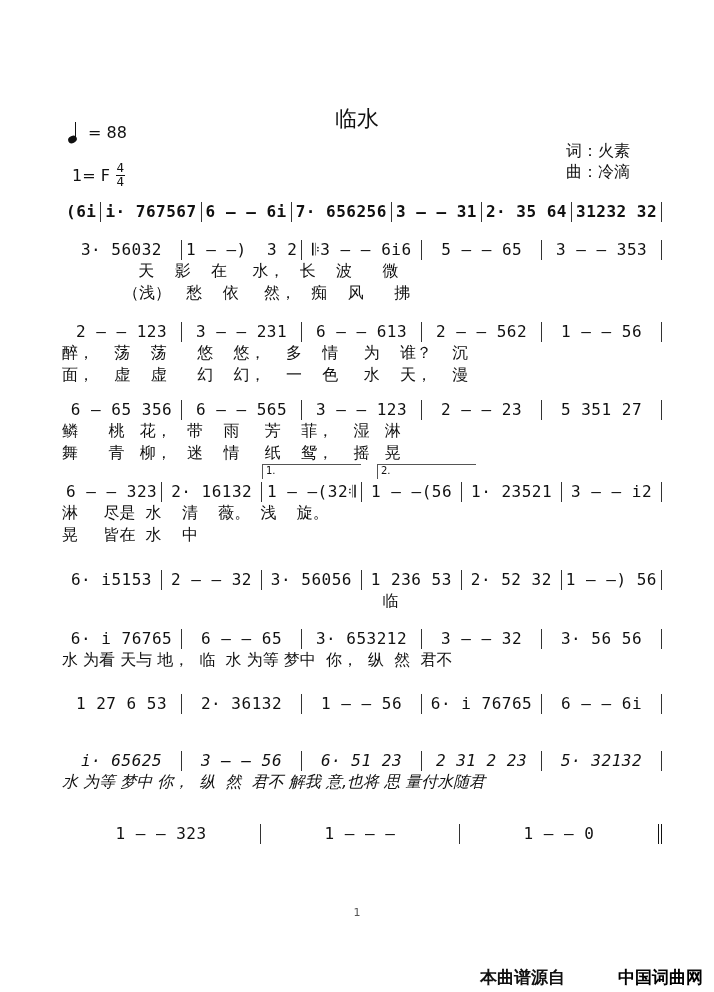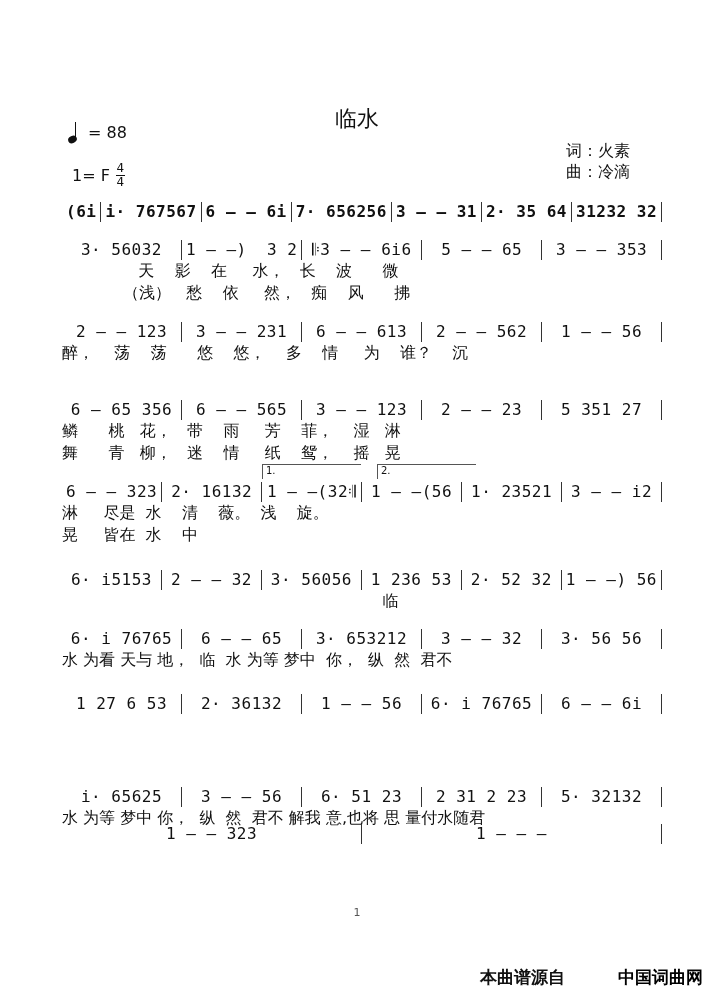--- a/index.html
+++ b/index.html
@@ -57,20 +57,21 @@
       <div class="mrow"><span class="measure" style="flex: 0.4 1 0%;">(6i</span><span class="measure">i· 767567</span><span class="measure">6 — — 6i</span><span class="measure">7· 656256</span><span class="measure">3 — — 31</span><span class="measure">2· 35 64</span><span class="measure">31232 32</span></div>
     </div>
     <div class="abs row" style="top: 236px;">
       <div class="mrow"><span class="measure">3· 56032</span><span class="measure">1 — —)  3 2</span><span class="measure">𝄆3 — — 6i6</span><span class="measure">5 — — 65</span><span class="measure">3 — — 353</span></div>
       <div class="lyr"><span>               天    影    在     水，   长    波      微</span></div>
       <div class="lyr"><span>            （浅）   愁    依     然，   痴    风      拂</span></div>
     </div>
     <div class="abs row" style="top: 318px;">
       <div class="mrow"><span class="measure">2 — — 123</span><span class="measure">3 — — 231</span><span class="measure">6 — — 613</span><span class="measure">2 — — 562</span><span class="measure">1 — — 56</span></div>
       <div class="lyr"><span>醉，    荡    荡      悠    悠，    多    情     为    谁？    沉</span></div>
+      <div class="lyr"><span>面，    虚    虚      幻    幻，    一    色     水    天，    漫</span></div>
     </div>
     <div class="abs row" style="top: 396px;">
       <div class="mrow"><span class="measure">6 — 65 356</span><span class="measure">6 — — 565</span><span class="measure">3 — — 123</span><span class="measure">2 — — 23</span><span class="measure">5 351 27</span></div>
       <div class="lyr"><span>鳞      桃   花，   带    雨     芳    菲，    湿   淋</span></div>
       <div class="lyr"><span>舞      青   柳，   迷    情     纸    鸳，    摇   晃</span></div>
     </div>
     <div class="abs row" style="top: 478px;">
       <div style="position: absolute; top: -14px; left: 0px; width: 100%; height: 14px;">
         <div class="volta" style="position: absolute; left: 200px; width: 95px;">1.</div>
         <div class="volta" style="position: absolute; left: 315px; width: 95px;">2.</div>
@@ -83,24 +84,24 @@
       <div class="mrow"><span class="measure">6· i5153</span><span class="measure">2 — — 32</span><span class="measure">3· 56056</span><span class="measure">1 236 53</span><span class="measure">2· 52 32</span><span class="measure">1 — —) 56</span></div>
       <div class="lyr"><span>                                                               临</span></div>
     </div>
     <div class="abs row" style="top: 625px;">
       <div class="mrow"><span class="measure">6· i 76765</span><span class="measure">6 — — 65</span><span class="measure">3· 653212</span><span class="measure">3 — — 32</span><span class="measure">3· 56 56</span></div>
       <div class="lyr"><span>水 为看 天与 地，  临  水 为等 梦中  你，  纵  然  君不</span></div>
     </div>
     <div class="abs row" style="top: 690px;">
       <div class="mrow"><span class="measure">1 27 6 53</span><span class="measure">2· 36132</span><span class="measure">1 — — 56</span><span class="measure">6· i 76765</span><span class="measure">6 — — 6i</span></div>
     </div>
-    <div class="abs row" style="top: 783px;">
+    <div class="abs row" style="top: 747px; font-style: italic;">
       <div class="mrow"><span class="measure">i· 65625</span><span class="measure">3 — — 56</span><span class="measure">6· 51 23</span><span class="measure">2 31 2 23</span><span class="measure">5· 32132</span></div>
       <div class="lyr"><span>水 为等 梦中 你，  纵  然  君不 解我 意,也将 思 量付水随君</span></div>
     </div>
     <div class="abs row" style="top: 820px;">
-      <div class="mrow"><span class="measure">1 — — 323</span><span class="measure">1 — — —</span></div>
+      <div class="mrow"><span class="measure">1 — — 323</span><span class="measure">1 — — —</span><span class="measure endbar">1 — — 0</span></div>
     </div>
   </div>
 
 <div class="abs pagenum">1</div>
 <div class="abs src">本曲谱源自</div>
 <div class="abs srcsite" style="color:#000000">中国词曲网</div>
 
 </body></html>

